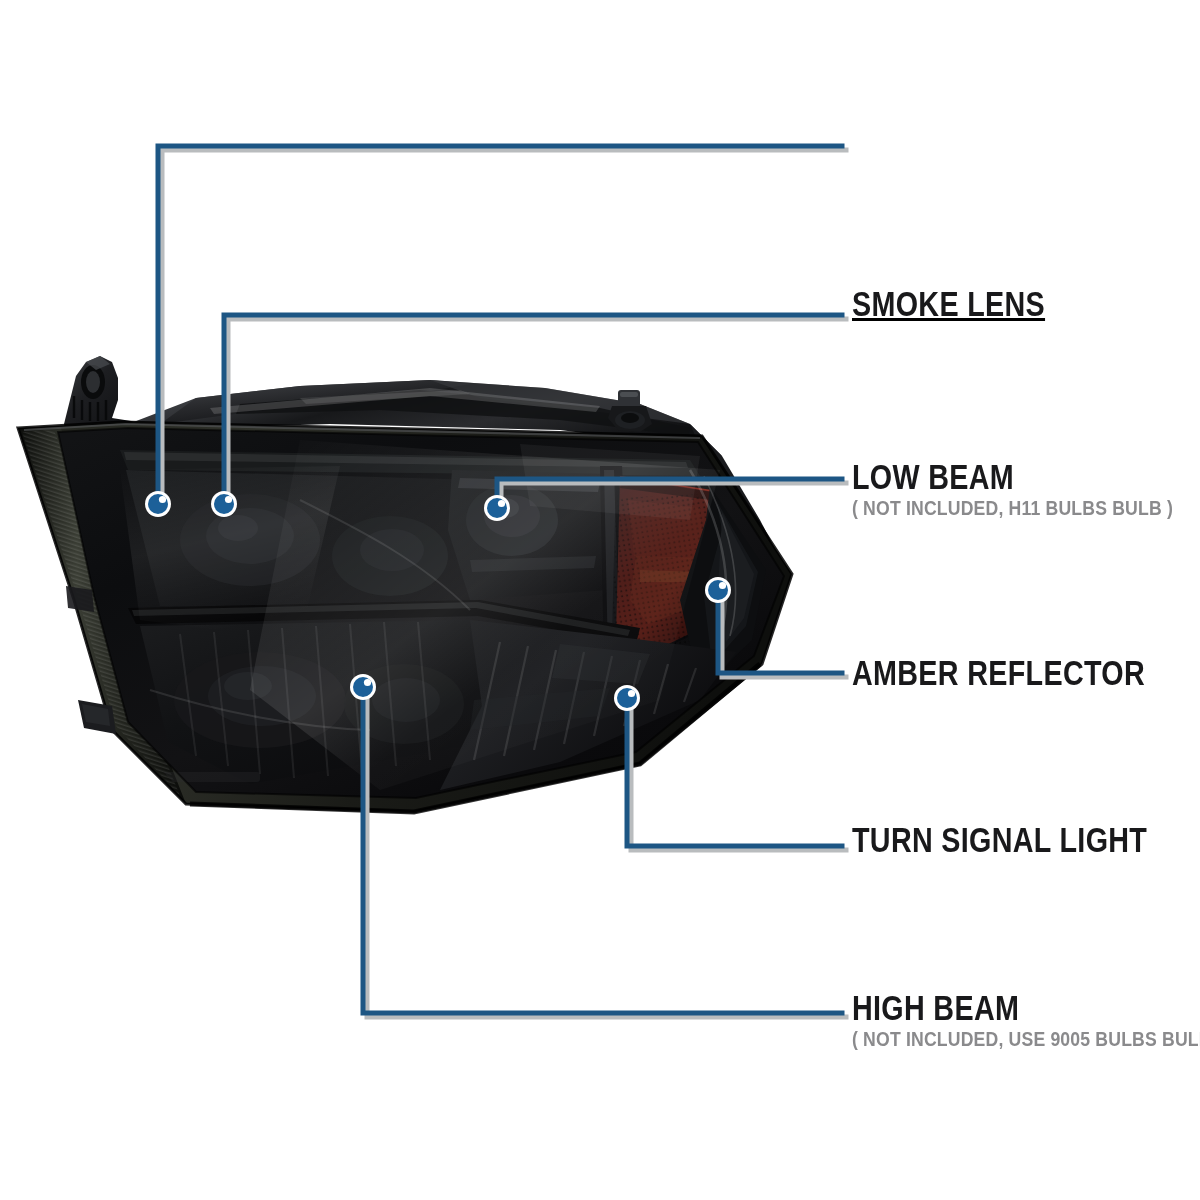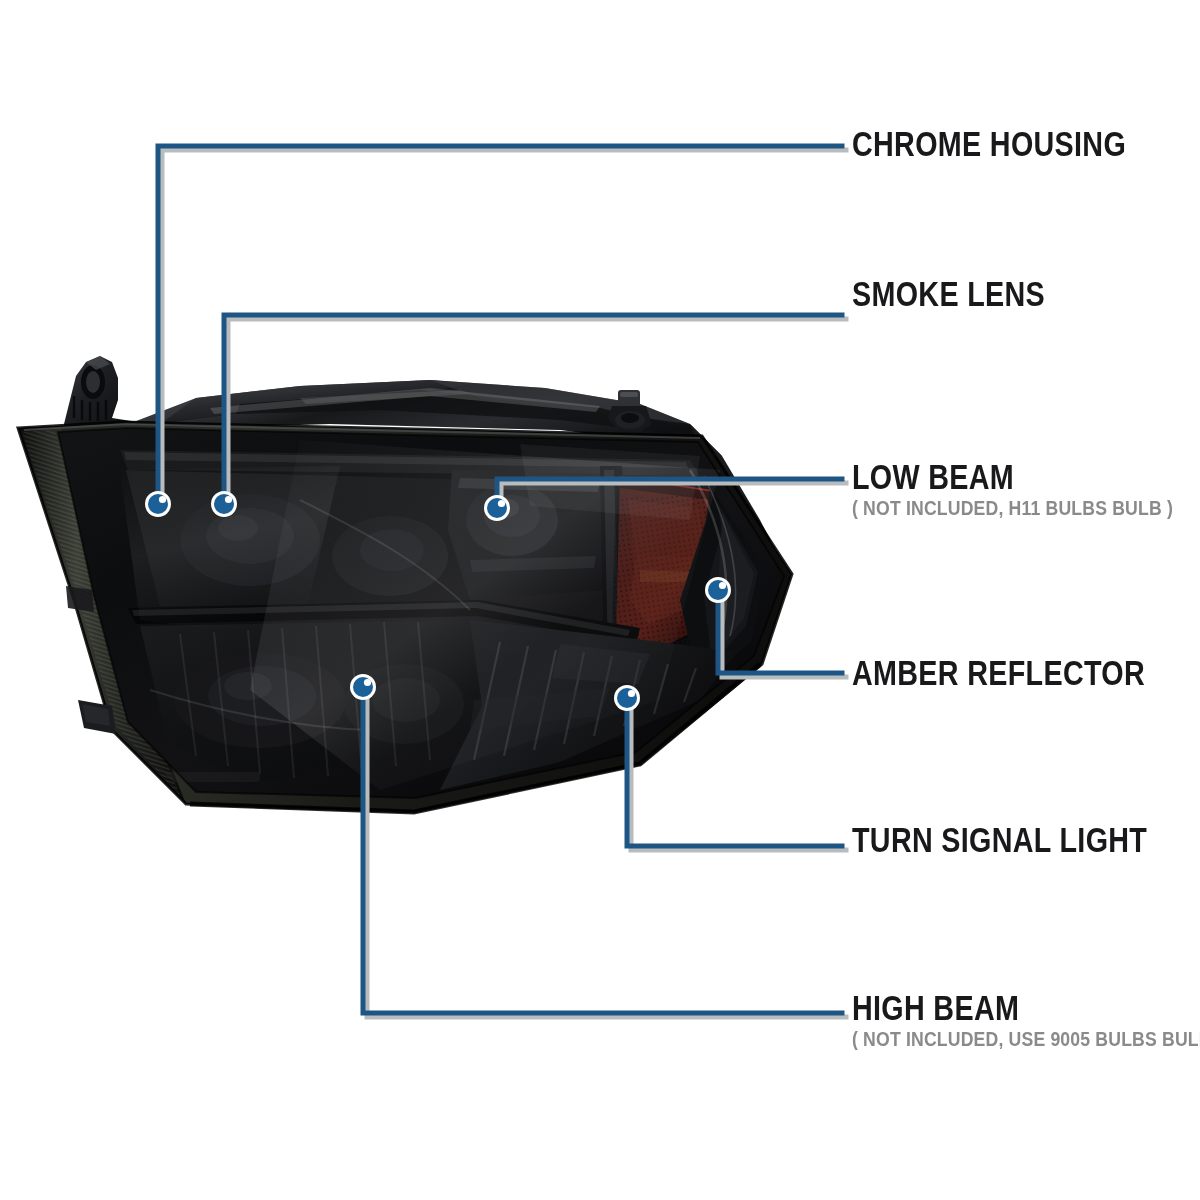--- a/index.html
+++ b/index.html
@@ -400,25 +400,22 @@
         <path d="M 363 687 L 363 1013 L 842 1013" fill="none" stroke="#1d5684" stroke-width="5" stroke-linecap="square"></path>
         <g>
           <circle cx="363" cy="687" r="13" fill="#ffffff"></circle>
           <circle cx="363" cy="687" r="10" fill="#1c6099"></circle>
           <circle cx="367.5" cy="682.5" r="3.6" fill="#ffffff"></circle>
         </g>
       </g>
     </g>
   </svg>
 
-  <div class="callout" style="left:852px; top:126px;">
-    <div class="title">CHROME HOUSING</div>
-  </div>
-
-  <div class="callout" style="left:852px; top:276px;">
+
+  <div class="callout" style="left:852px; top:286px;text-decoration:underline;">
     <div class="title">SMOKE LENS</div>
   </div>
 
   <div class="callout" style="left:852px; top:459px;">
     <div class="title">LOW BEAM</div>
     <div class="sub">( NOT INCLUDED, H11 BULBS BULB )</div>
   </div>
 
   <div class="callout" style="left:852px; top:655px;">
     <div class="title">AMBER REFLECTOR</div>

